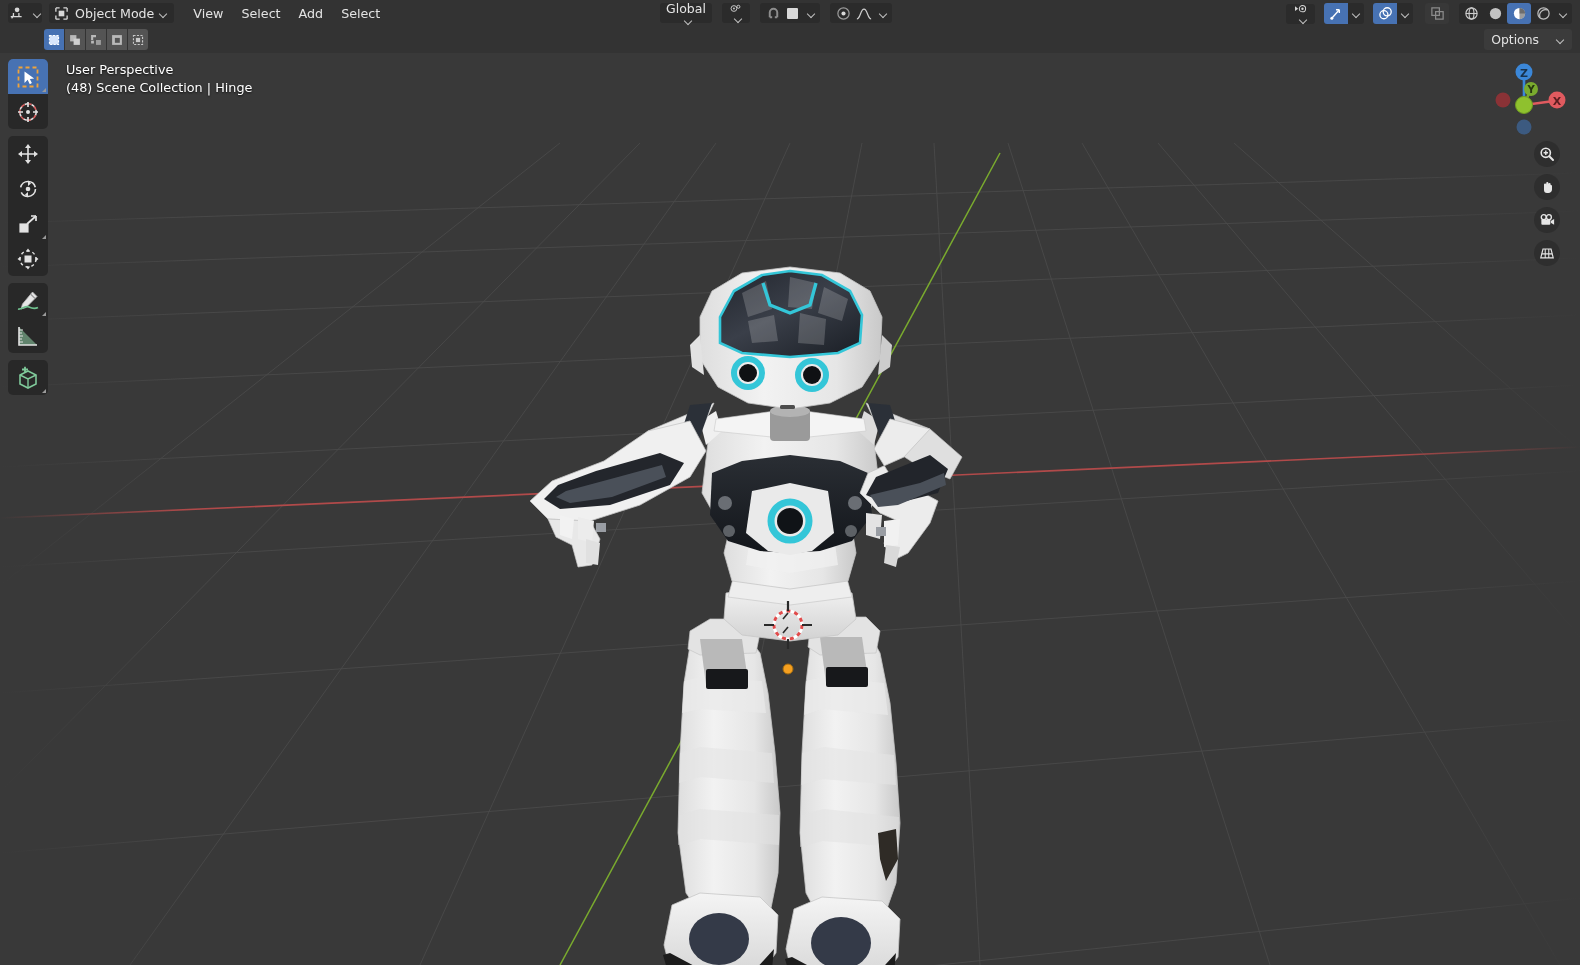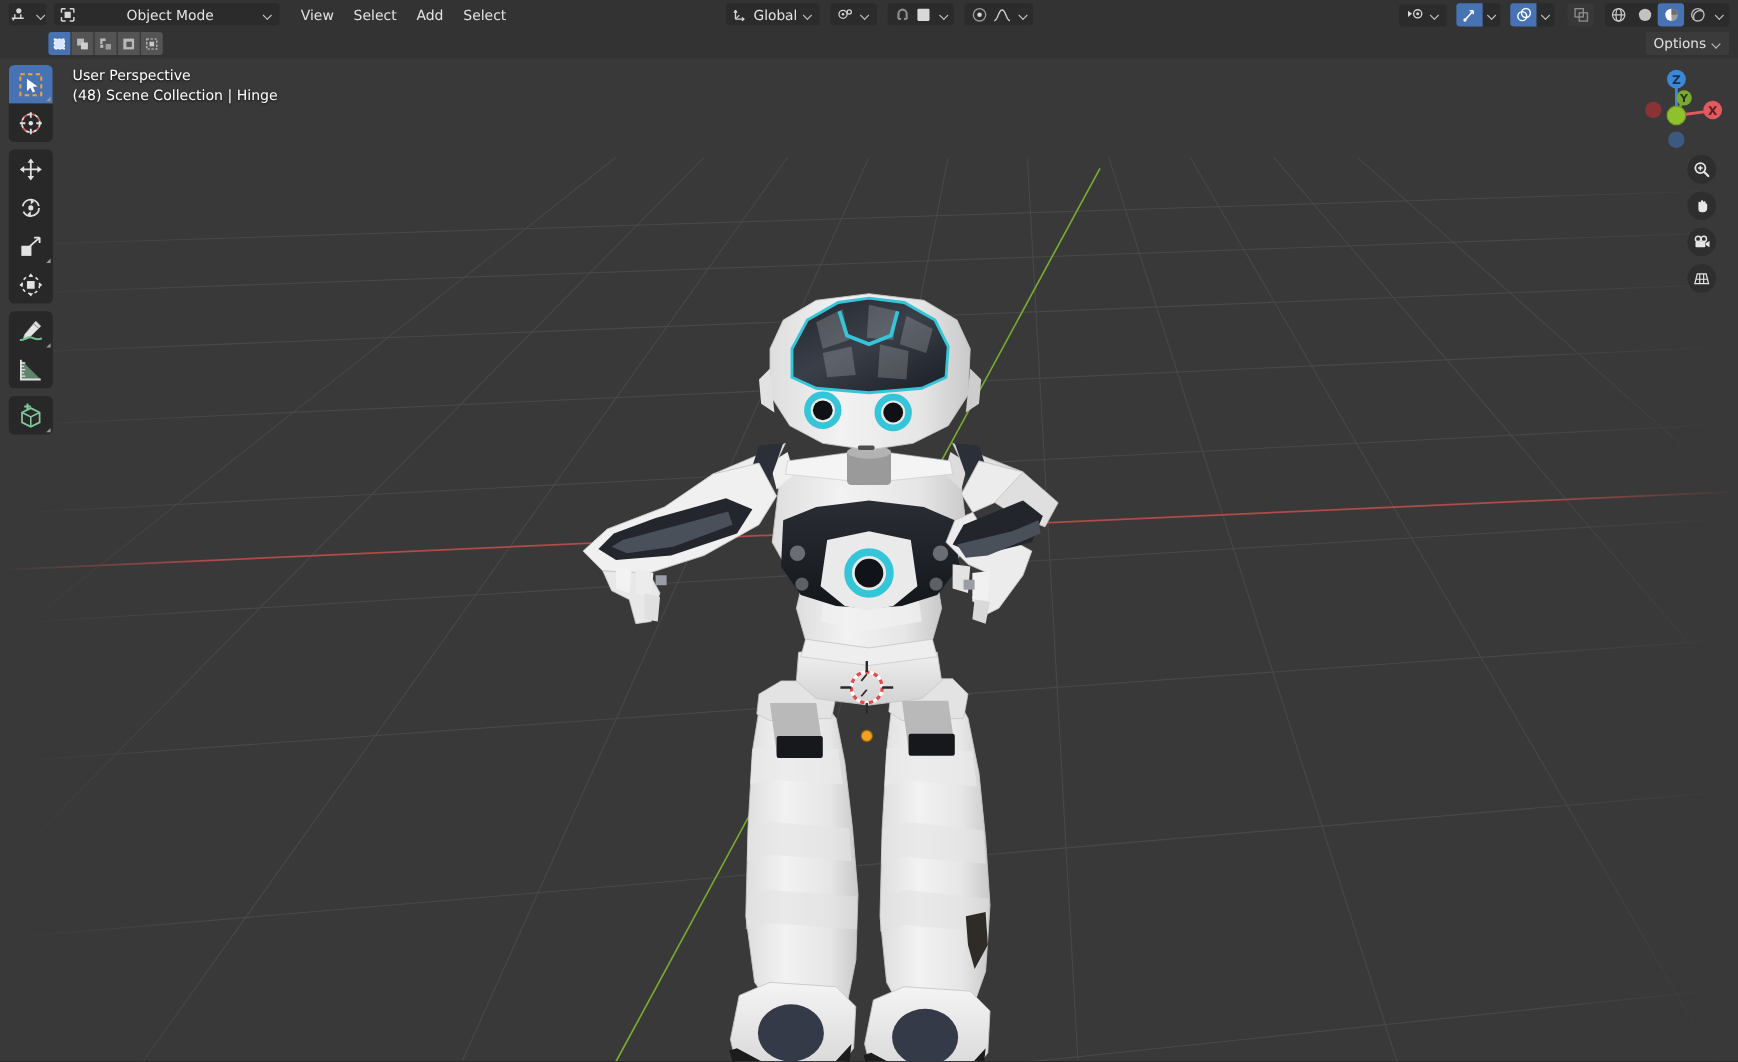--- a/index.html
+++ b/index.html
@@ -2,39 +2,39 @@
 <html><head>
 <meta charset="utf-8">
 <style>
   html,body{margin:0;padding:0;background:#1d1d1d;}
   body{width:1580px;height:965px;overflow:hidden;font-family:"DejaVu Sans","Liberation Sans",sans-serif;}
 
   #app{position:relative;width:1580px;height:965px;background:#393939;overflow:hidden;}
 
   
   .topbar{position:absolute;left:0;top:0;width:1580px;height:26px;background:#333333;display:flex;align-items:center;z-index:40;}
-  .btn{height:20px;border-radius:3px;display:flex;align-items:center;justify-content:center;color:#e4e4e4;font-size:12.5px;}
+  .btn{height:20px;border-radius:3px;display:flex;align-items:center;justify-content:center;color:#e4e4e4;font-size:12.5px;flex-direction:column;}
   .btn-dark{background:#2b2b2b;}
   .btn-pad{padding:0 6px;}
   .menu-item{color:#e3e3e3;font-size:12.7px;padding:16px 9px;height:26px;display:flex;align-items:center;cursor:default;}
   .chev{display:inline-block;width:9px;height:9px;margin-left:5px;position:relative;flex:0 0 auto;}
   .chev:before{content:"";position:absolute;left:1px;top:2px;width:5px;height:5px;border-right:1.4px solid #c0c0c0;border-bottom:1.4px solid #c0c0c0;transform:rotate(45deg);}
 
   .editor-type{width:34px;height:20px;background:#2b2b2b;border-radius:3px;display:flex;align-items:center;justify-content:center;margin-left:8px;}
-  .mode-sel{height:20px;background:#2b2b2b;border-radius:3px;display:flex;align-items:center;padding:0 6px 0 5px;margin-left:7px;color:#e4e4e4;font-size:12.6px;gap:40px;}
+  .mode-sel{height:20px;background:#2b2b2b;border-radius:3px;display:flex;align-items:center;padding:0 6px 0 5px;margin-left:7px;color:#e4e4e4;font-size:12.6px;}
 
   
   .row2{position:absolute;left:0;top:26px;width:1580px;height:27px;background:#333333;z-index:39;}
   .selmodes{position:absolute;left:44px;top:3px;display:flex;}
   .sm{width:20px;height:21px;background:#545454;display:flex;align-items:center;justify-content:center;margin-right:1px;}
   .sm:first-child{border-radius:3px 0 0 3px;}
   .sm:last-child{border-radius:0 3px 3px 0;margin-right:0;}
   .sm.active{background:#4772b3;}
 
-  .options-btn{position:absolute;right:8px;top:3px;height:21px;padding:0 7px;background:#3b3b3b;border-radius:3px;display:flex;align-items:center;color:#e2e2e2;font-size:12.4px;}
+  .options-btn{position:absolute;right:8px;top:3px;height:21px;padding:0 7px;background:#3b3b3b;border-radius:3px;display:flex;align-items:center;color:#e2e2e2;font-size:12.4px;gap:12px;}
 
   
   .viewport{position:absolute;left:0;top:53px;width:1580px;height:912px;background:#393939;overflow:hidden;}
 
   .grid-svg{position:absolute;left:0;top:0;width:1580px;height:912px;}
 
   .vp-text{position:absolute;left:66px;top:8px;color:#ffffff;font-size:12.8px;line-height:18px;text-shadow:0 1px 2px rgba(0,0,0,.75);pointer-events:none;}
   .vp-text div{white-space:nowrap;}
 
   

